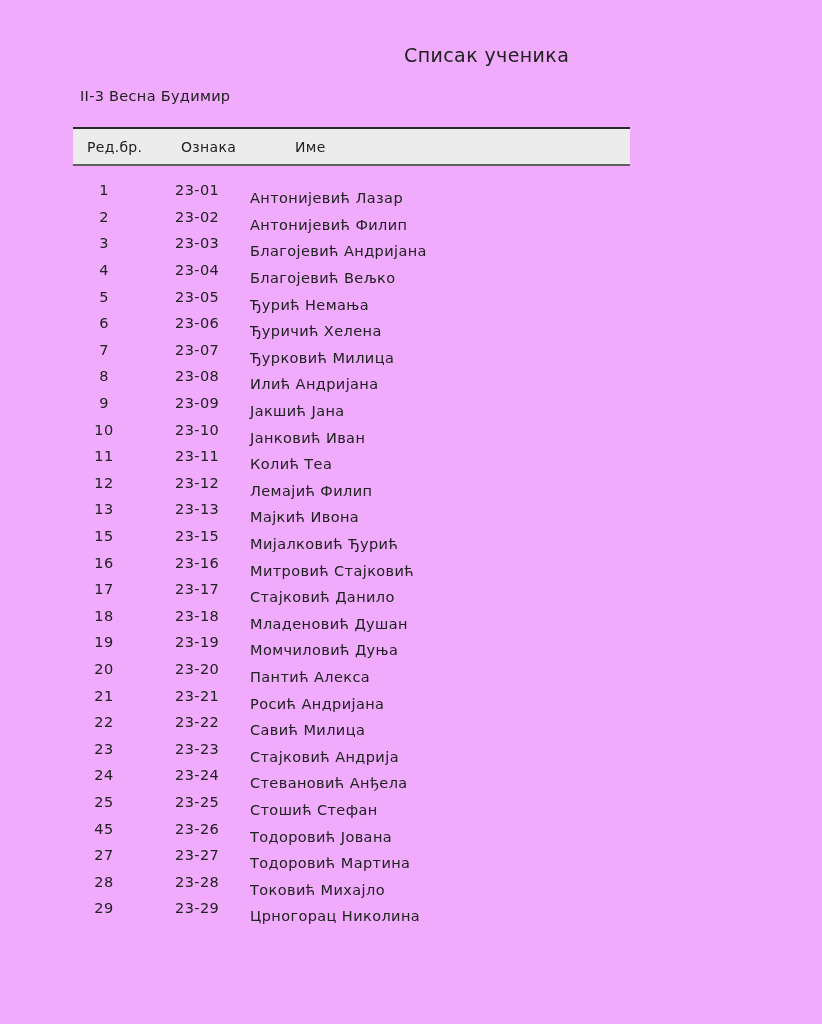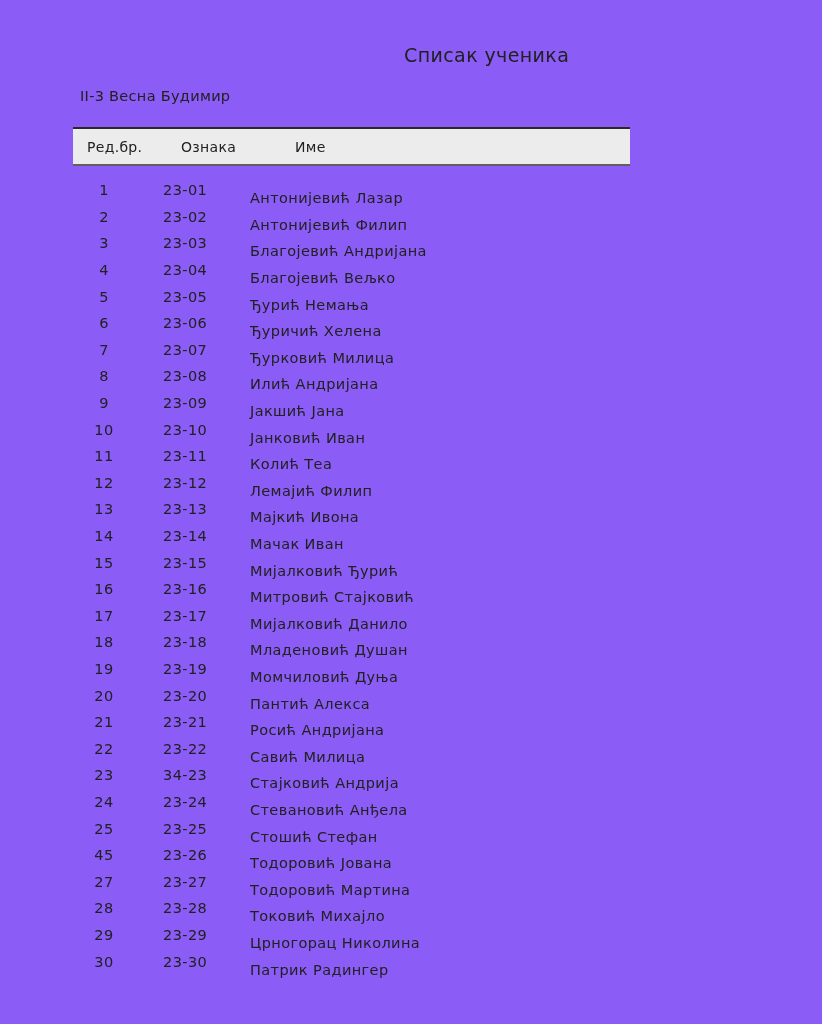--- a/index.html
+++ b/index.html
@@ -4,21 +4,21 @@
 <style>
   html, body {
     margin: 0;
     padding: 0;
     background: #ffffff;
   }
   .page {
     position: relative;
     width: 822px;
     height: 1024px;
-    background: #8b5cf6;
+    background: #f0abfc;
     overflow: hidden;
     font-family: "DejaVu Sans", sans-serif;
     color: #212121;
   }
   .doc-title {
     position: absolute;
     top: 44px;
     left: 404px;
     font-size: 19px;
     letter-spacing: 0.4px;
@@ -66,21 +66,21 @@
   }
   .td {
     position: absolute;
     top: 50%;
     transform: translateY(-50%);
     font-size: 14.5px;
     letter-spacing: 0.4px;
     white-space: nowrap;
   }
   .td.num  { left: 0; width: 62px; text-align: center; }
-  .td.code { left: 90px; }
+  .td.code { left: 102px; }
   .td.name { left: 177px; margin-top: 8px; }
 </style>
 </head>
 <body>
 
 <div class="page" style="color: rgb(33, 33, 33);">
 
   <div class="doc-title">Списак ученика</div>
 
   <div class="doc-subtitle">II-3 Весна Будимир</div>
@@ -151,38 +151,33 @@
           <div class="td num">12</div>
           <div class="td code">23-12</div>
           <div class="td name">Лемајић Филип</div>
         </div>
         <div class="tr">
           <div class="td num">13</div>
           <div class="td code">23-13</div>
           <div class="td name">Мајкић Ивона</div>
         </div>
         <div class="tr">
-          <div class="td num">14</div>
-          <div class="td code">23-14</div>
-          <div class="td name">Мачак Иван</div>
-        </div>
-        <div class="tr">
           <div class="td num">15</div>
           <div class="td code">23-15</div>
           <div class="td name">Мијалковић Ђурић</div>
         </div>
         <div class="tr">
           <div class="td num">16</div>
           <div class="td code">23-16</div>
           <div class="td name">Митровић Стајковић</div>
         </div>
         <div class="tr">
           <div class="td num">17</div>
           <div class="td code">23-17</div>
-          <div class="td name">Мијалковић Данило</div>
+          <div class="td name">Стајковић Данило</div>
         </div>
         <div class="tr">
           <div class="td num">18</div>
           <div class="td code">23-18</div>
           <div class="td name">Младеновић Душан</div>
         </div>
         <div class="tr">
           <div class="td num">19</div>
           <div class="td code">23-19</div>
           <div class="td name">Момчиловић Дуња</div>
@@ -197,21 +192,21 @@
           <div class="td code">23-21</div>
           <div class="td name">Росић Андријана</div>
         </div>
         <div class="tr">
           <div class="td num">22</div>
           <div class="td code">23-22</div>
           <div class="td name">Савић Милица</div>
         </div>
         <div class="tr">
           <div class="td num">23</div>
-          <div class="td code">34-23</div>
+          <div class="td code">23-23</div>
           <div class="td name">Стајковић Андрија</div>
         </div>
         <div class="tr">
           <div class="td num">24</div>
           <div class="td code">23-24</div>
           <div class="td name">Стевановић Анђела</div>
         </div>
         <div class="tr">
           <div class="td num">25</div>
           <div class="td code">23-25</div>
@@ -230,21 +225,16 @@
         <div class="tr">
           <div class="td num">28</div>
           <div class="td code">23-28</div>
           <div class="td name">Токовић Михајло</div>
         </div>
         <div class="tr">
           <div class="td num">29</div>
           <div class="td code">23-29</div>
           <div class="td name">Црногорац Николина</div>
         </div>
-        <div class="tr">
-          <div class="td num">30</div>
-          <div class="td code">23-30</div>
-          <div class="td name">Патрик Радингер</div>
-        </div>
       </div>
   </div>
 
 </div>
 
 </body></html>

